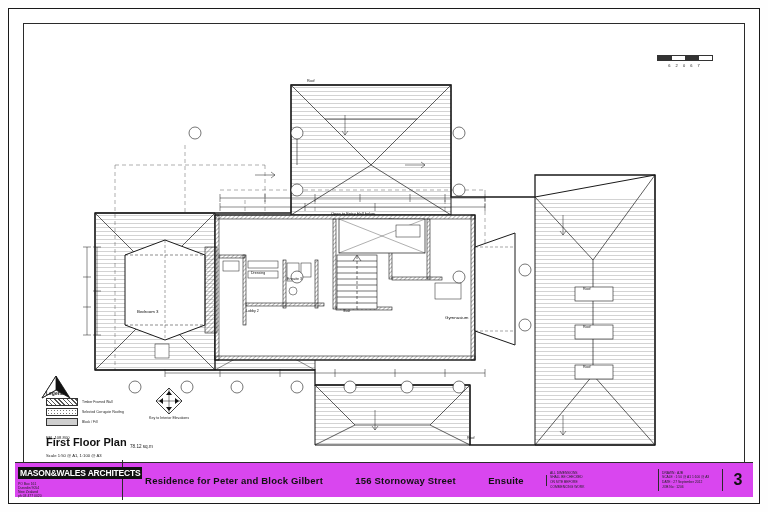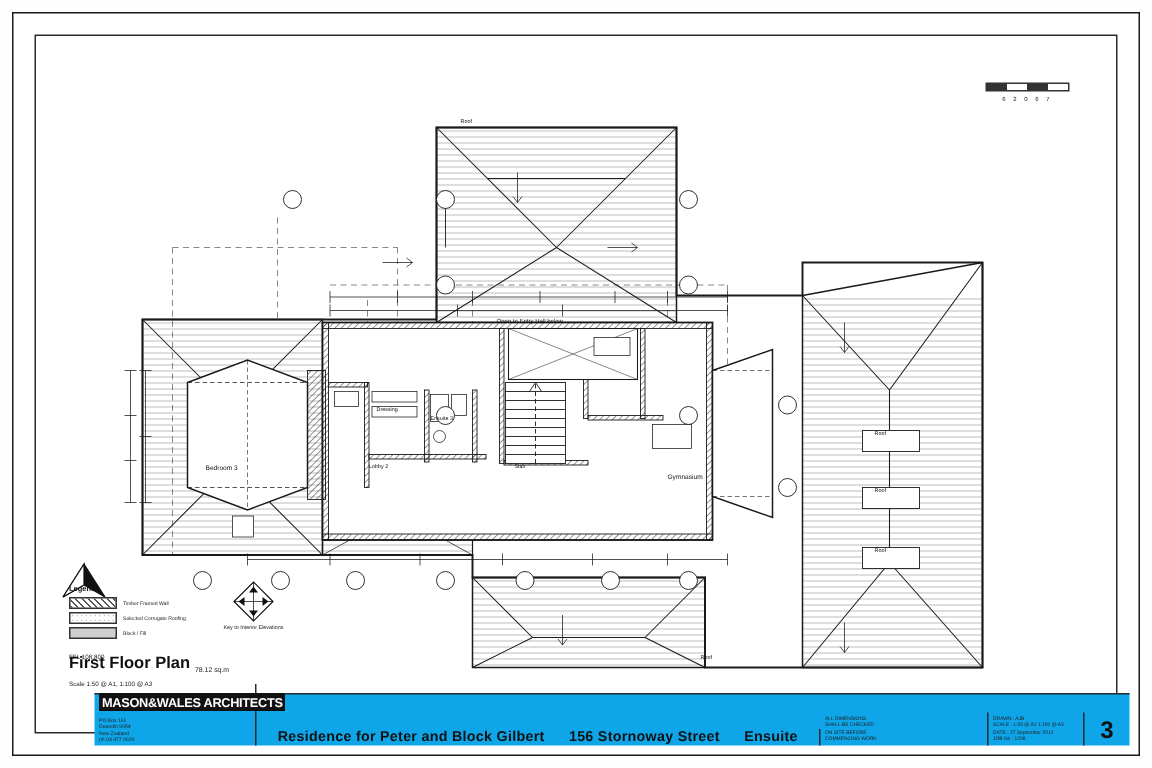--- a/index.html
+++ b/index.html
@@ -19,22 +19,22 @@
     background:#ffffff;
   }
   .border-inner{
     position:absolute;left:14px;top:14px;right:14px;bottom:14px;
     border:1px solid #2b2b2b;
   }
   
   .titleblock{
     position:absolute;left:15px;right:15px;bottom:15px;height:34px;
     border-top:1px solid #2b2b2b;
-    background:#0ea5e9;
-    display:flex;align-items:flex-end;margin-left:48px;
+    background:#d946ef;
+    display:flex;align-items:center;
   }
   .tb-logo{
     width:108px;border-right:1px solid #2b2b2b;
     padding:2px 3px;box-sizing:border-box;
   }
   .tb-logo .firm{
     font-size:8.5px;font-weight:bold;letter-spacing:-0.2px;
     color:#fff;background:#111;display:inline-block;padding:1px 2px;
     white-space:nowrap;
   }

